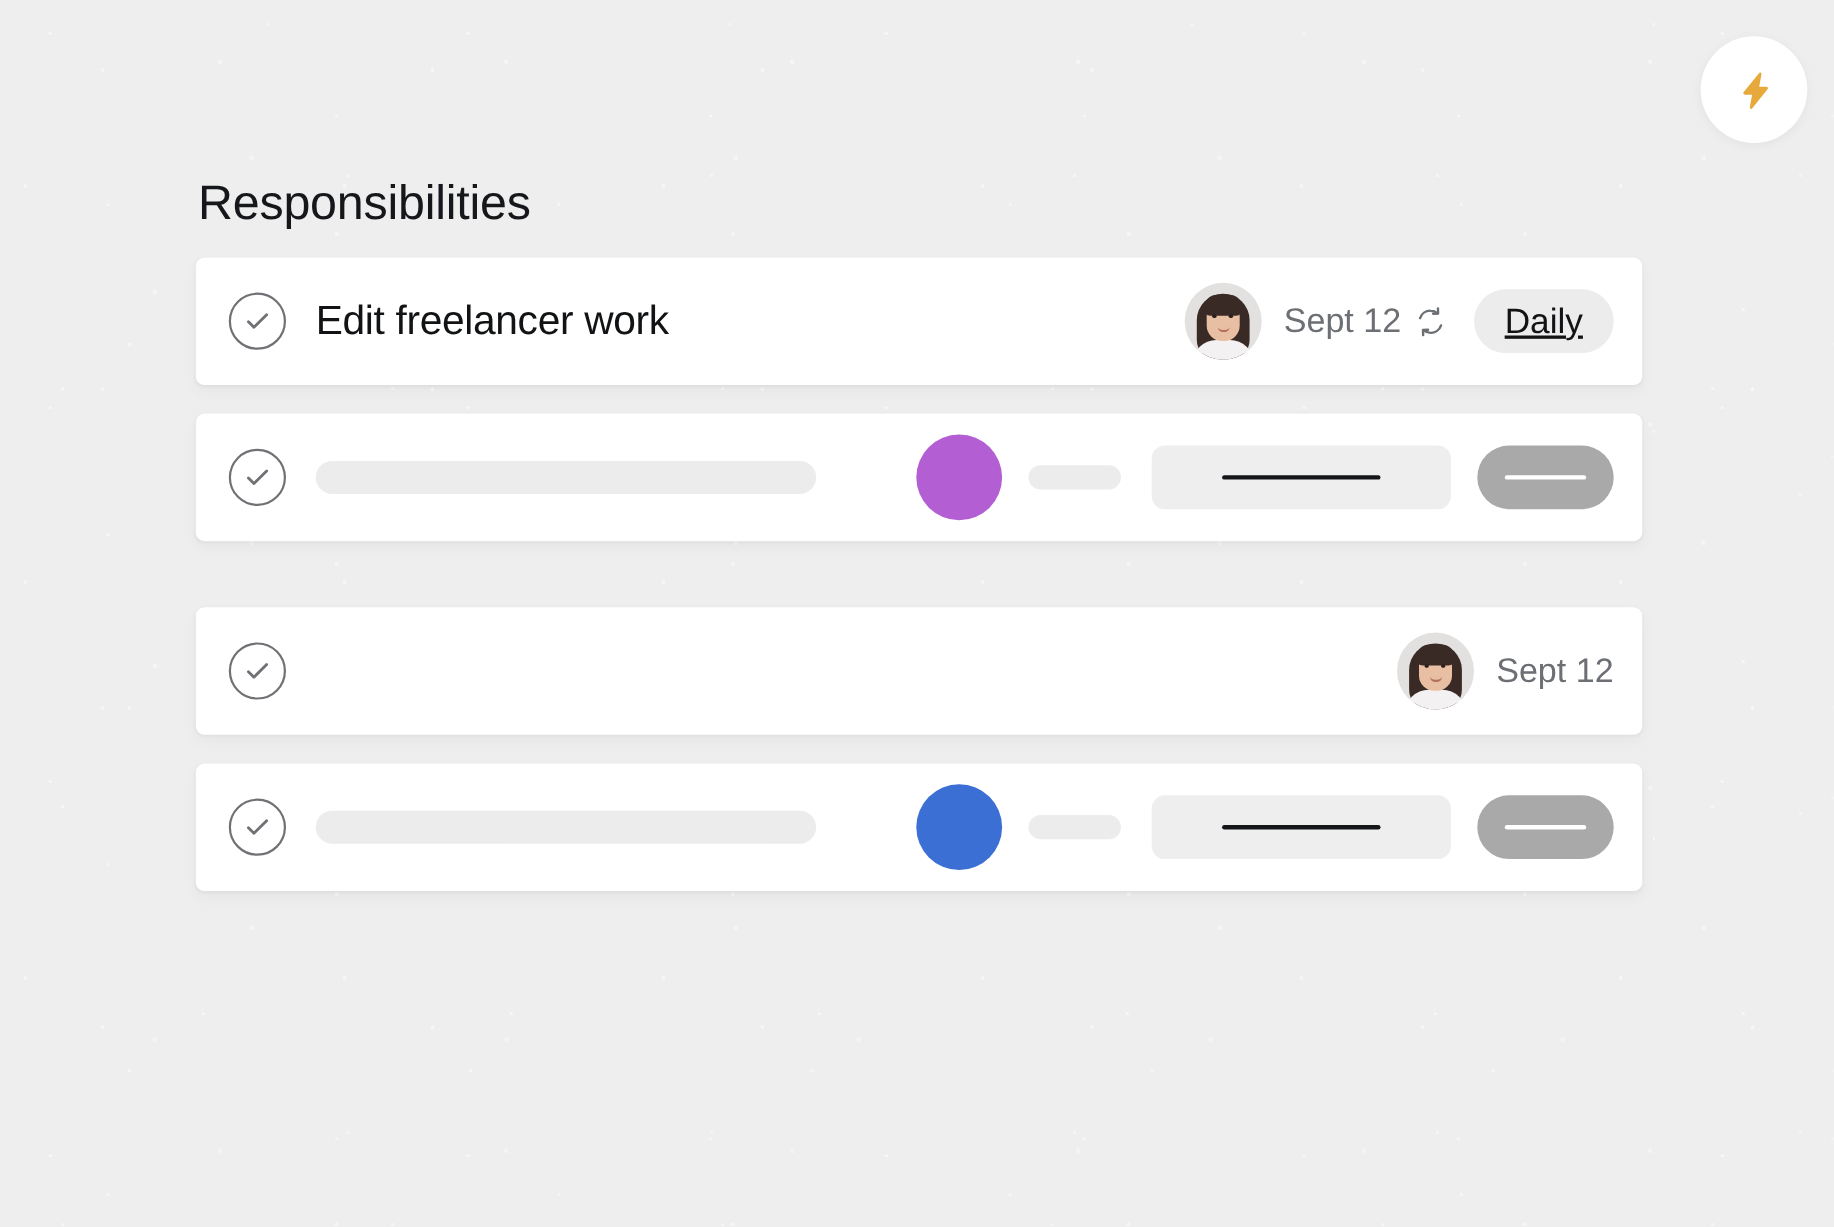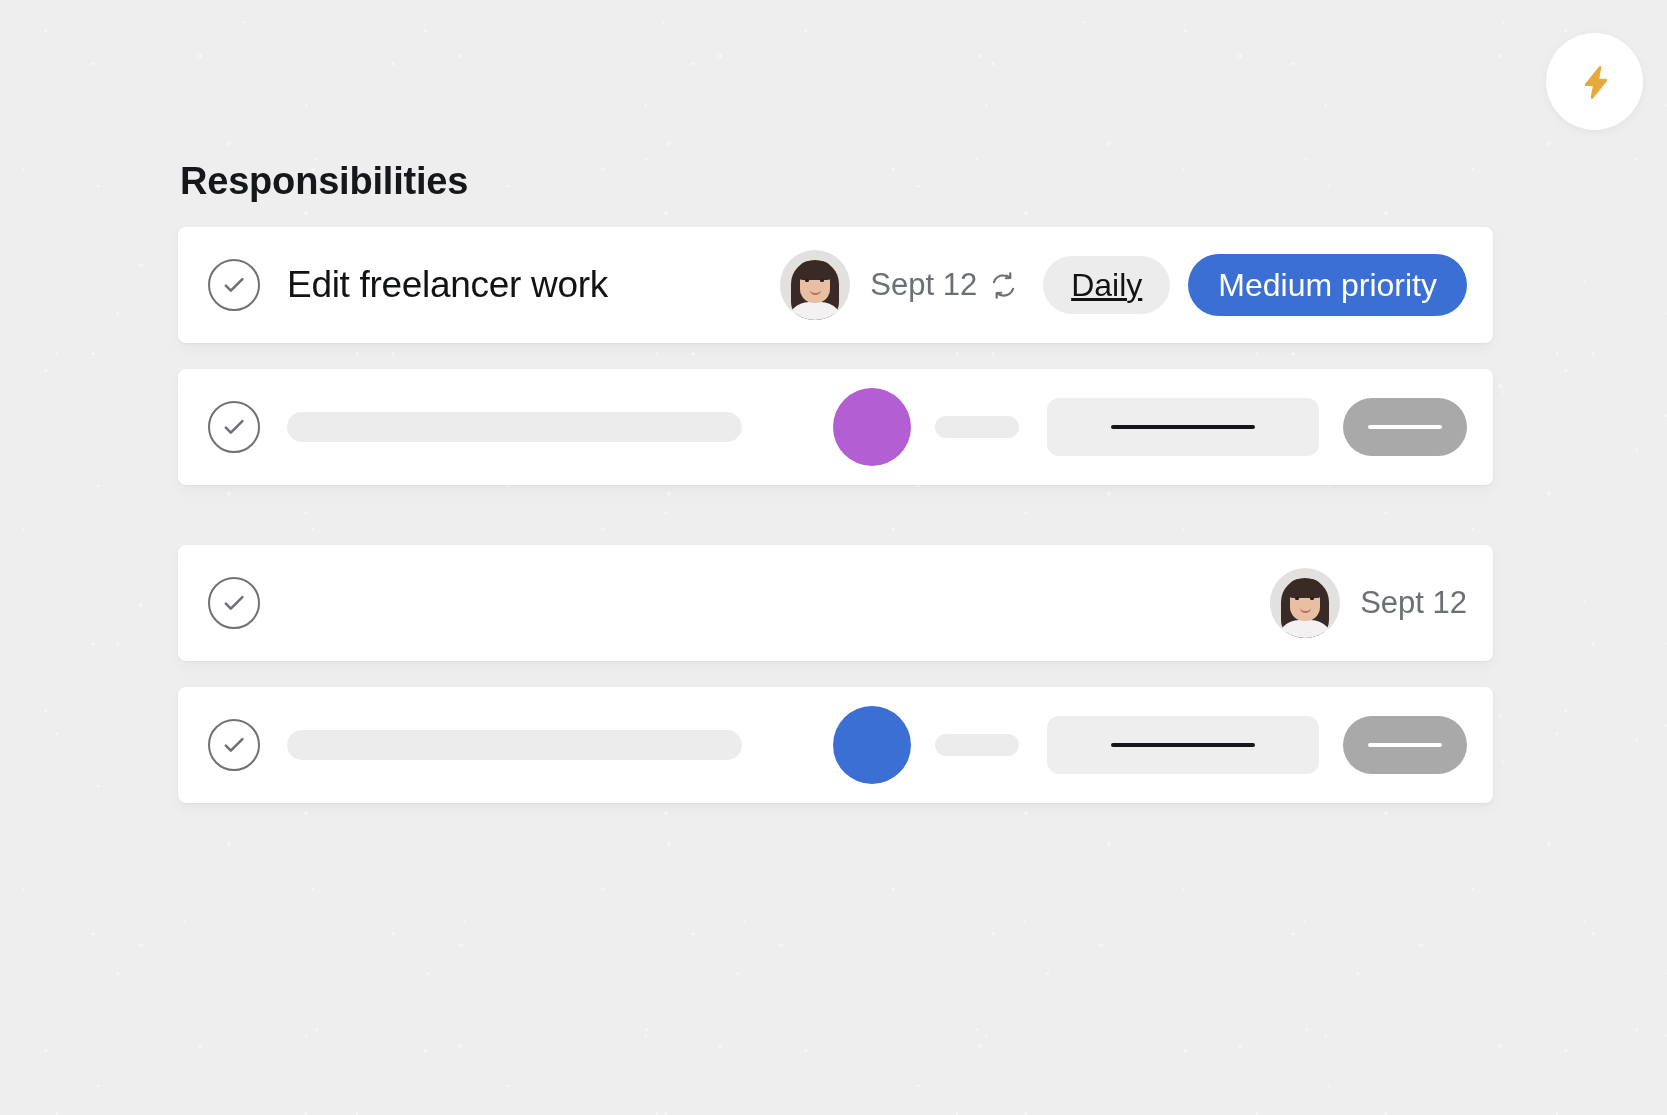--- a/index.html
+++ b/index.html
@@ -63,22 +63,22 @@
 
   
   .board {
     position: absolute;
     left: 178px;
     top: 160px;
     width: 1315px;
   }
 
   .section-title {
-    font-size: 38px;
-    font-weight: 700;
+    font-size: 44px;
+    font-weight: 400;
     color: #15171a;
     letter-spacing: -.2px;
     margin-left: 2px;
   }
 
   .section-one .section-title { margin-bottom: 22px; }
   .section-two { margin-top: 60px; }
   .section-two .section-title { margin-bottom: 22px; }
 
   .card {
@@ -318,21 +318,20 @@
           <svg viewBox="0 0 24 24" fill="none" aria-hidden="true">
             <path d="M4.6 9.4A7.6 7.6 0 0 1 12 4.2c1.8 0 3.5.6 4.8 1.7" stroke="#6c6f73" stroke-width="1.7" stroke-linecap="round"></path>
             <path d="M19.4 14.6A7.6 7.6 0 0 1 12 19.8a7.5 7.5 0 0 1-4.8-1.7" stroke="#6c6f73" stroke-width="1.7" stroke-linecap="round"></path>
             <path d="M17.2 2.6l.1 3.6-3.5.2" stroke="#6c6f73" stroke-width="1.7" stroke-linecap="round" stroke-linejoin="round"></path>
             <path d="M6.8 21.4l-.1-3.6 3.5-.2" stroke="#6c6f73" stroke-width="1.7" stroke-linecap="round" stroke-linejoin="round"></path>
           </svg>
         </span>
 
         <div class="pill pill-daily">Daily</div>
 
-        <div class="badge-priority" style="background:#3b6fd4">Medium priority</div>
       </div>
     </div>
 
     <div class="card">
       <div class="check-circle">
         <svg viewBox="0 0 24 24" fill="none" aria-hidden="true">
           <path d="M5 12.5l4.3 4.3L19.2 7" stroke="#6f7175" stroke-width="2.2" stroke-linecap="round" stroke-linejoin="round"></path>
         </svg>
       </div>
       <div class="skeleton-bar"></div>

